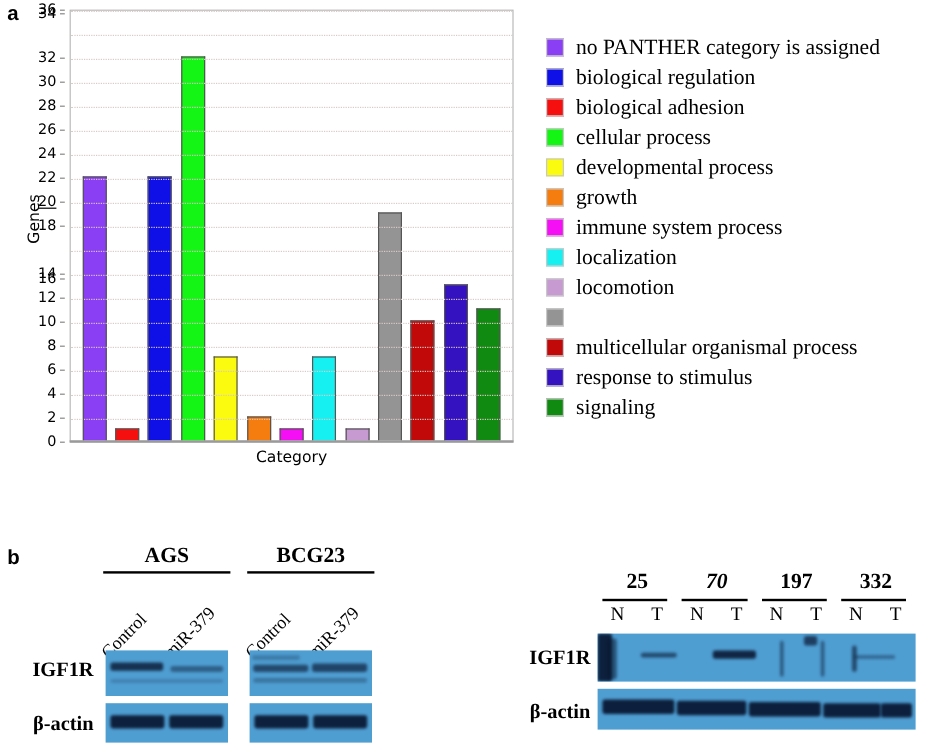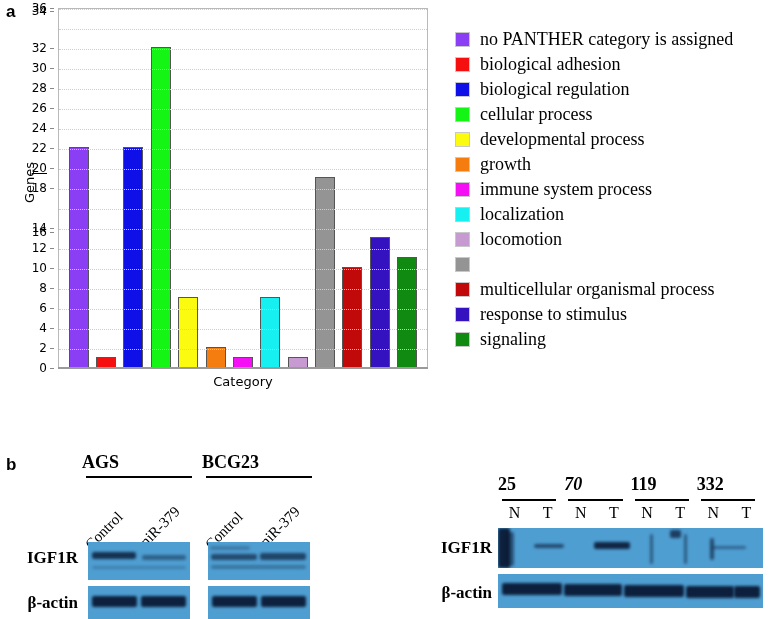--- a/index.html
+++ b/index.html
@@ -134,20 +134,21 @@
     font-size:17px;
     color:#000;
     text-align:right;
   }
   .group-header{
     position:absolute;
     font-family:"Liberation Serif", serif;
     font-weight:bold;
     font-size:18px;
     color:#000;
+    text-align:center;
   }
   .group-rule{
     position:absolute;
     height:2px;
     background:#000;
   }
   .lane-label-rot{
     position:absolute;
     font-family:"Liberation Serif", serif;
     font-size:15px;
@@ -241,26 +242,26 @@
   <div id="x-axis-line"></div>
   <div id="x-axis-title">Category</div>
 </div>
 
 <div id="legend">
     <div class="legend-row">
       <span class="legend-swatch" style="background: rgb(139, 63, 245);"></span>
       <span class="legend-label">no PANTHER category is assigned</span>
     </div>
     <div class="legend-row">
+      <span class="legend-swatch" style="background: rgb(15, 15, 232);"></span>
+      <span class="legend-label">biological regulation</span>
+    </div>
+    <div class="legend-row">
       <span class="legend-swatch" style="background: rgb(245, 15, 15);"></span>
       <span class="legend-label">biological adhesion</span>
-    </div>
-    <div class="legend-row">
-      <span class="legend-swatch" style="background: rgb(15, 15, 232);"></span>
-      <span class="legend-label">biological regulation</span>
     </div>
     <div class="legend-row">
       <span class="legend-swatch" style="background: rgb(21, 245, 21);"></span>
       <span class="legend-label">cellular process</span>
     </div>
     <div class="legend-row">
       <span class="legend-swatch" style="background: rgb(251, 251, 16);"></span>
       <span class="legend-label">developmental process</span>
     </div>
     <div class="legend-row">
@@ -332,21 +333,21 @@
     <div class="row-label" style="left: 0px; top: 68px; width: 72px;">IGF1R</div>
     <div class="row-label" style="left: 0px; top: 113px; width: 72px;">β-actin</div>
     <div class="group-header" style="left: 78px; top: 4px; width: 66.25px;">25</div>
     <div class="group-rule" style="left: 82px; top: 29px; width: 54.25px;"></div>
     <div class="lane-label-nt" style="left: 78px; top: 34px; width: 33.125px;">N</div>
     <div class="lane-label-nt" style="left: 111.125px; top: 34px; width: 33.125px;">T</div>
     <div class="group-header" style="left: 144.25px; top: 4px; width: 66.25px; font-style: italic;">70</div>
     <div class="group-rule" style="left: 148.25px; top: 29px; width: 54.25px;"></div>
     <div class="lane-label-nt" style="left: 144.25px; top: 34px; width: 33.125px;">N</div>
     <div class="lane-label-nt" style="left: 177.375px; top: 34px; width: 33.125px;">T</div>
-    <div class="group-header" style="left: 210.5px; top: 4px; width: 66.25px;">119</div>
+    <div class="group-header" style="left: 210.5px; top: 4px; width: 66.25px;">197</div>
     <div class="group-rule" style="left: 214.5px; top: 29px; width: 54.25px;"></div>
     <div class="lane-label-nt" style="left: 210.5px; top: 34px; width: 33.125px;">N</div>
     <div class="lane-label-nt" style="left: 243.625px; top: 34px; width: 33.125px;">T</div>
     <div class="group-header" style="left: 276.75px; top: 4px; width: 66.25px;">332</div>
     <div class="group-rule" style="left: 280.75px; top: 29px; width: 54.25px;"></div>
     <div class="lane-label-nt" style="left: 276.75px; top: 34px; width: 33.125px;">N</div>
     <div class="lane-label-nt" style="left: 309.875px; top: 34px; width: 33.125px;">T</div>
     <div class="blot-strip" style="left: 78px; top: 58px; width: 265px; height: 40px;">
       <div class="band" style="left: 0px; top: 0px; width: 12px; height: 40px; background: rgba(8, 22, 48, 0.92);"></div>
       <div class="band" style="left: 8px; top: 4px; width: 8px; height: 34px; background: rgba(8, 22, 48, 0.55);"></div>

